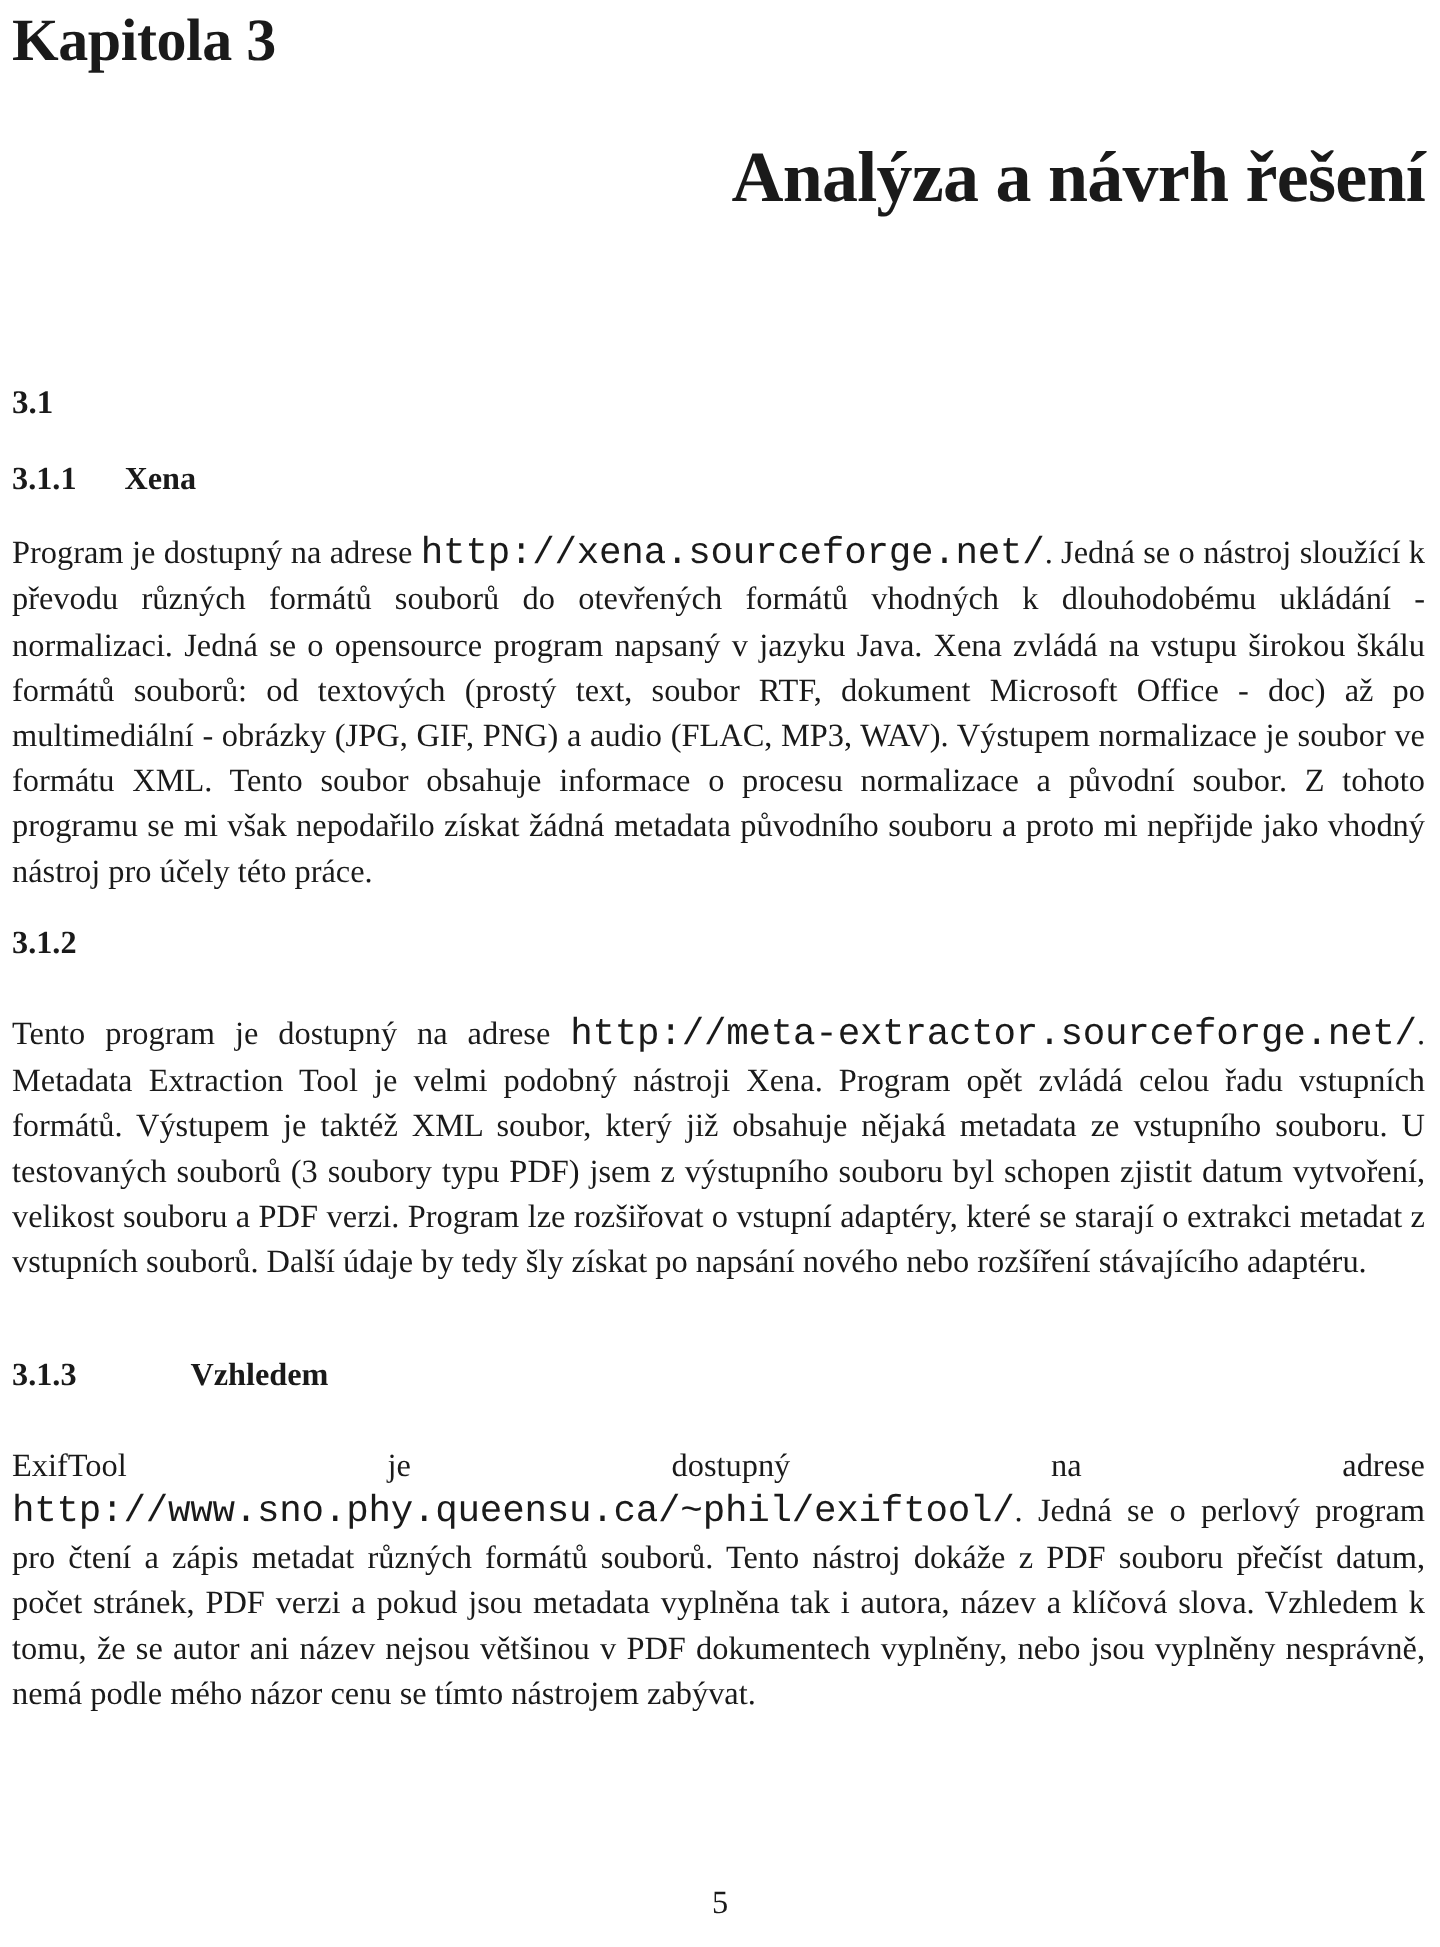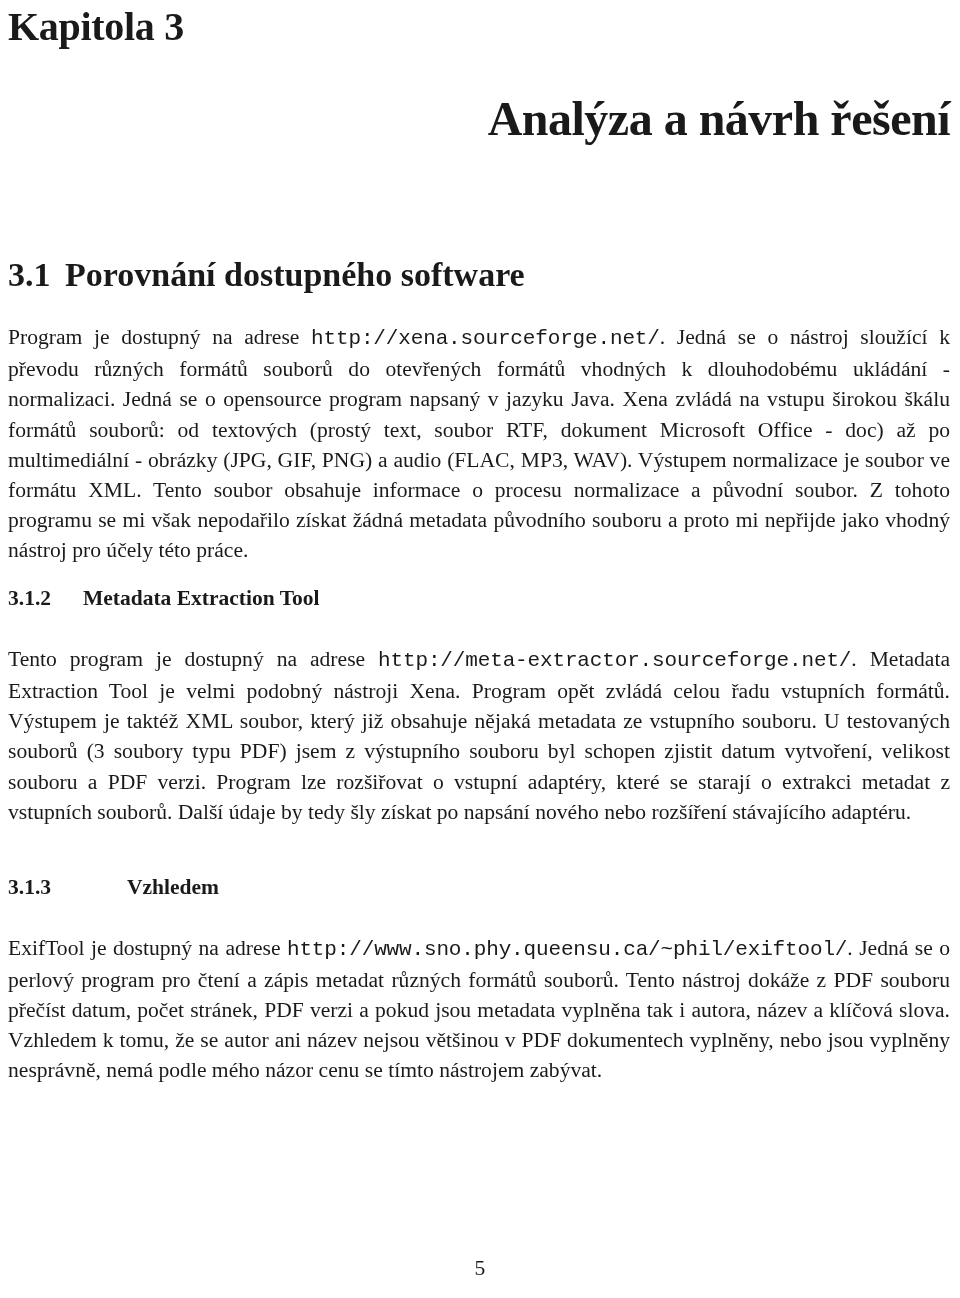--- a/index.html
+++ b/index.html
@@ -39,21 +39,21 @@
     font-size: 48px;
     font-weight: bold;
     line-height: 1.05;
     letter-spacing: -0.5px;
     margin: 46px 0 0 0;
     text-align: right;
   }
 
   
   .section-heading {
-    font-size: 34px;
+    font-size: 22px;
     font-weight: bold;
     line-height: 1.1;
     display: flex;
     align-items: center;
     white-space: nowrap;
   }
   .section-heading .num {
     display: inline-block;
     min-width: 57px;
     flex: 0 0 auto;
@@ -85,21 +85,21 @@
     text-justify: inter-word;
     hyphens: manual;
     margin: 0;
     padding: 0;
   }
   .para.first { margin-top: 22px; }
   .para.after-sub { margin-top: 33px; }
 
   .mono {
     font-family: "Liberation Mono", "DejaVu Sans Mono", monospace;
-    font-size: 21px;
+    font-size: 25px;
     letter-spacing: -0.15px;
     white-space: nowrap;
   }
 
   
   .folio {
     position: absolute;
     left: 0;
     right: 0;
     bottom: 22px;
@@ -112,29 +112,31 @@
 <body>
 
 <div class="page">
 
   <h1 class="chapter-number">Kapitola 3</h1>
 
   <h1 class="chapter-title">Analýza a návrh řešení</h1>
 
   <h2 class="section-heading sec-3-1">
     <span class="num">3.1</span>
-    <span class="txt">Porovnání dostupného software</span>
   </h2>
 
+  <h3 class="subsection-heading sub-3-1-1">
+    <span class="num">3.1.1</span>
+    <span class="txt">Xena</span>
+  </h3>
 
   <p class="para first"><span>Program je dostupný na adrese </span><span class="mono">http://xena.sourceforge.net/</span><span>. Jedná se o nástroj sloužící k převodu různých formátů souborů do otevřených formátů vhodných k dlouhodobému ukládání - normalizaci. Jedná se o opensource program napsaný v jazyku Java. Xena zvládá na vstupu širokou škálu formátů souborů: od textových (prostý text, soubor RTF, dokument Microsoft Office - doc) až po multimediální - obrázky (JPG, GIF, PNG) a audio (FLAC, MP3, WAV). Výstupem normalizace je soubor ve formátu XML. Tento soubor obsahuje informace o procesu normalizace a původní soubor. Z tohoto programu se mi však nepodařilo získat žádná metadata původního souboru a proto mi nepřijde jako vhodný nástroj pro účely této práce.</span></p>
 
   <h3 class="subsection-heading sub-3-1-2">
     <span class="num">3.1.2</span>
-    <span class="txt">Metadata Extraction Tool</span>
   </h3>
 
   <p class="para after-sub"><span>Tento program je dostupný na adrese </span><span class="mono">http://meta-extractor.sourceforge.net/</span><span>. Metadata Extraction Tool je velmi podobný nástroji Xena. Program opět zvládá celou řadu vstupních formátů. Výstupem je taktéž XML soubor, který již obsahuje nějaká metadata ze vstupního souboru. U testovaných souborů (3 soubory typu PDF) jsem z výstupního souboru byl schopen zjistit datum vytvoření, velikost souboru a PDF verzi. Program lze rozšiřovat o vstupní adaptéry, které se starají o extrakci metadat z vstupních souborů. Další údaje by tedy šly získat po napsání nového nebo rozšíření stávajícího adaptéru.</span></p>
 
   <h3 class="subsection-heading sub-3-1-3">
     <span class="num">3.1.3</span>
     <span class="txt">Vzhledem</span>
   </h3>
 
   <p class="para after-sub"><span>ExifTool je dostupný na adrese </span><span class="mono">http://www.sno.phy.queensu.ca/~phil/exiftool/</span><span>. Jedná se o perlový program pro čtení a zápis metadat různých formátů souborů. Tento nástroj dokáže z PDF souboru přečíst datum, počet stránek, PDF verzi a pokud jsou metadata vyplněna tak i autora, název a klíčová slova. Vzhledem k tomu, že se autor ani název nejsou většinou v PDF dokumentech vyplněny, nebo jsou vyplněny nesprávně, nemá podle mého názor cenu se tímto nástrojem zabývat.</span></p>

